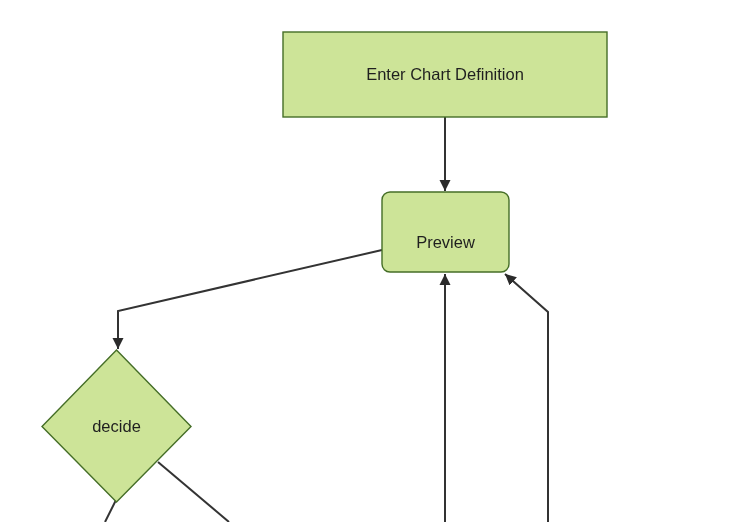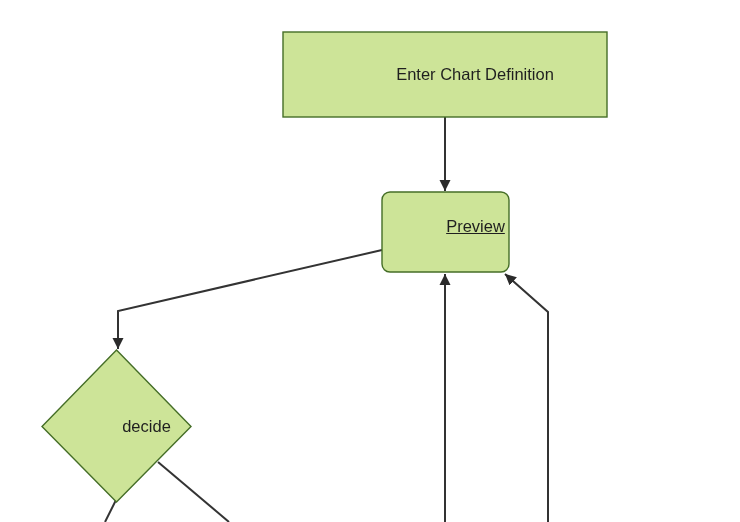--- a/index.html
+++ b/index.html
@@ -26,24 +26,23 @@
   .node-label {
     position: absolute;
     display: flex;
     align-items: center;
     justify-content: center;
     text-align: center;
     font-size: 16.5px;
     color: #1f1f1f;
     pointer-events: none;
     white-space: nowrap;
-    padding-left: 30px;
   }
   .label-enter { left: 283px; top: 32px;  width: 324px; height: 85px; }
-  .label-preview { left: 382px; top: 188px; width: 127px; height: 76px; text-decoration: underline; }
+  .label-preview { left: 382px; top: 204px; width: 127px; height: 76px; }
   .label-decide { left: 42px;  top: 350px; width: 149px; height: 152px; text-align: center; }
 </style>
 </head>
 <body>
 
 <div class="canvas">
 
   <svg class="diagram-svg" viewBox="0 0 740 522" xmlns="http://www.w3.org/2000/svg">
     <defs>
       <marker id="arrowhead" viewBox="0 0 10 10" refX="10" refY="5" markerUnits="userSpaceOnUse" markerWidth="11" markerHeight="14" orient="auto">

